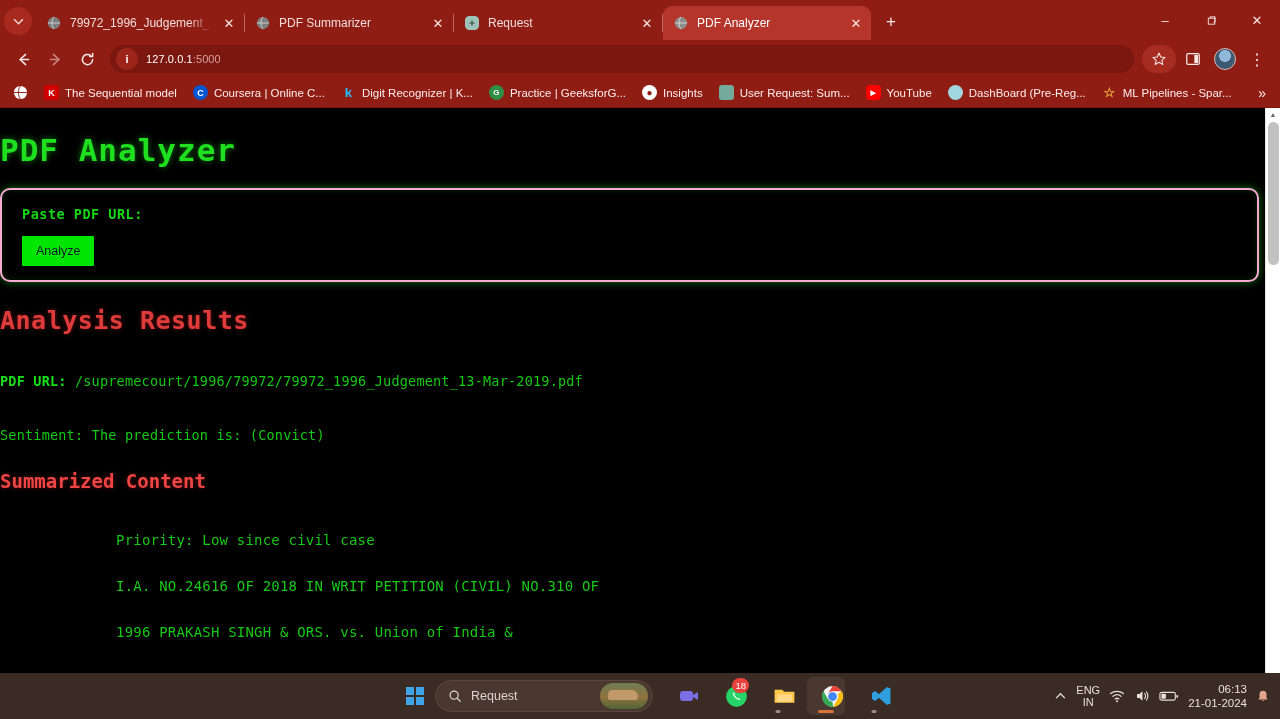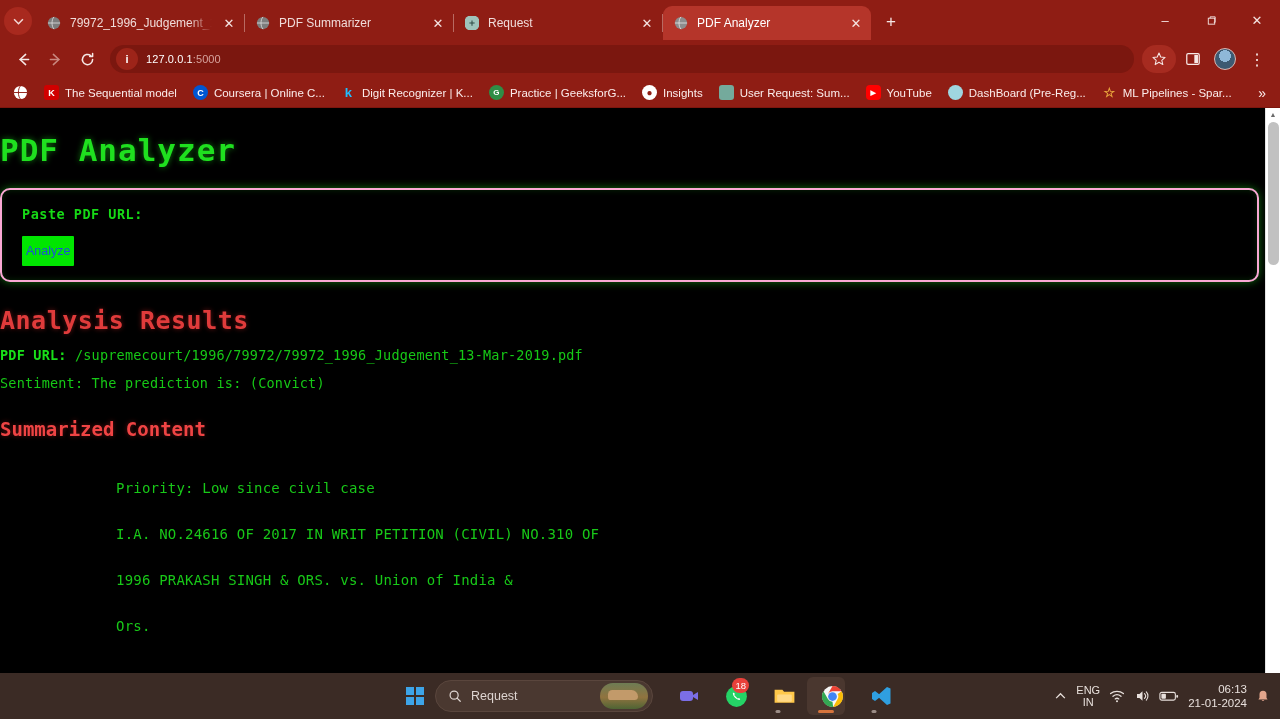--- a/index.html
+++ b/index.html
@@ -156,31 +156,31 @@
     display: block; margin-bottom: 14px;
     font-family: "DejaVu Sans Mono", monospace;
   }
   .urlinput {
     width: 100%; height: 30px; background: #eaeef8; color: #111;
     border: 2px solid #111; border-radius: 2px;
     font-family: "Liberation Sans", sans-serif; font-size: 13.5px;
     padding: 0 9px; display: block;
   }
   .analyzebtn {
-    margin-top: 6px; background: #00e600; color: #1d4ed8; border: none;
+    margin-top: 6px; background: #00e600; color: #0f172a; border: none;
     font-family: "Liberation Sans", sans-serif; font-size: 12.5px;
-    padding: 8px 4px; border-radius: 1px; cursor: pointer; display: block; text-align: right;
+    padding: 8px 14px; border-radius: 1px; cursor: pointer; display: block; text-align: right;
   }
   h2.resulthead {
     color: #e03b3b; font-size: 25px; font-weight: bold; letter-spacing: .5px;
     margin: 24px 0 0 0; font-family: "DejaVu Sans Mono", monospace;
     text-shadow: 0 0 5px rgba(210,40,40,.5);
   }
   p.resultline {
-    color: #16c916; font-size: 13.5px; margin: 12px 0 0 0;
+    color: #16c916; font-size: 13.5px; margin: 38px 0 0 0;
     font-family: "DejaVu Sans Mono", monospace; letter-spacing: .2px;
   }
   p.resultline b { color: #19e019; }
   h3.subhead {
     color: #ef4444; font-size: 19px; font-weight: bold;
     margin: 27px 0 0 0; font-family: "DejaVu Sans Mono", monospace;
     text-shadow: 0 0 5px rgba(210,40,40,.45);
   }
   .summary { margin: 40px 0 0 116px; }
   .summary p {
@@ -417,21 +417,21 @@
         <b>PDF URL:</b>
         <span>/supremecourt/1996/79972/79972_1996_Judgement_13-Mar-2019.pdf</span>
       </p>
 
       <p class="resultline">Sentiment: The prediction is: (Convict)</p>
 
       <h3 class="subhead">Summarized Content</h3>
 
       <div class="summary">
         <p>Priority: Low since civil case</p>
-        <p>I.A. NO.24616 OF 2017 IN WRIT PETITION (CIVIL) NO.310 OF</p>
+        <p>I.A. NO.24616 OF 2018 IN WRIT PETITION (CIVIL) NO.310 OF</p>
         <p>1996 PRAKASH SINGH &amp; ORS. vs. Union of India &amp;</p>
         <p>Ors.</p>
       </div>
     </div>
 
     <div class="scrollbar">
       <div class="arrow-up">▲</div>
       <div class="thumb"></div>
     </div>
   </div>

